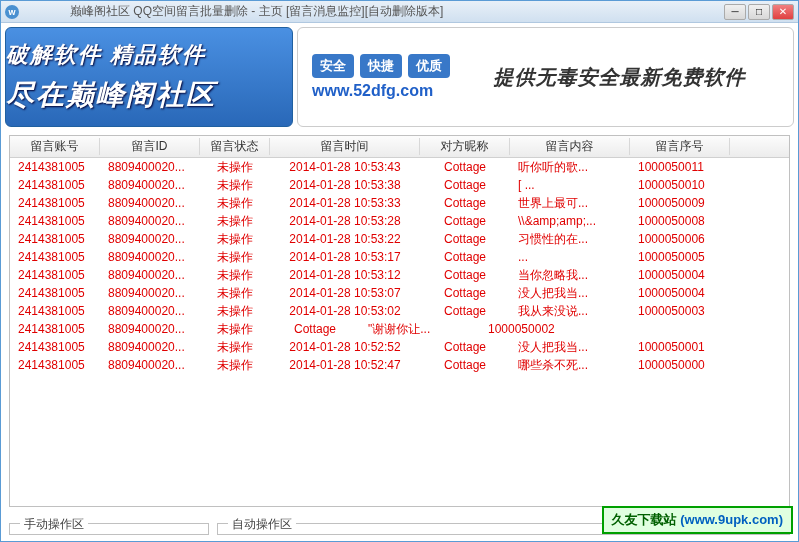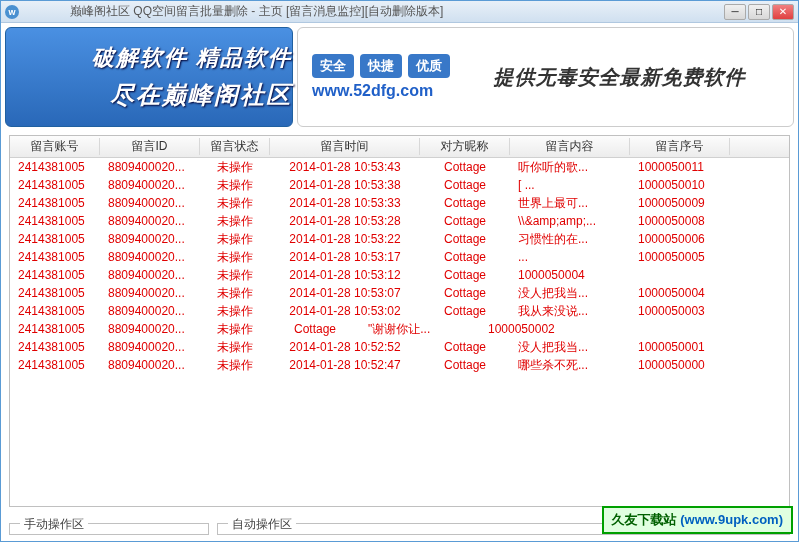--- a/index.html
+++ b/index.html
@@ -8,23 +8,23 @@
     .window { width: 799px; height: 542px; border: 1px solid #5a9bd5; background: #fff; display: flex; flex-direction: column; }
     
     .titlebar { height: 22px; background: linear-gradient(#e8f0f8, #d0e0f0); display: flex; align-items: center; padding: 0 4px; border-bottom: 1px solid #b0c8e0; }
     .titlebar-icon { width: 14px; height: 14px; border-radius: 50%; background: #4a90d0; margin-right: 6px; display: flex; align-items: center; justify-content: center; color: #fff; font-size: 9px; font-weight: bold; }
     .titlebar-text { flex: 1; color: #555; font-size: 12px; margin-left: 45px; }
     .titlebar-buttons { display: flex; gap: 2px; }
     .titlebar-btn { width: 22px; height: 16px; background: linear-gradient(#f0f0f0,#d8d8d8); border: 1px solid #aaa; border-radius: 2px; display: flex; align-items: center; justify-content: center; font-size: 10px; cursor: pointer; }
     .titlebar-btn.close { background: linear-gradient(#f08080,#e04040); color: #fff; }
     
     .banner-row { display: flex; height: 108px; padding: 4px; gap: 4px; }
-    .banner-left { width: 288px; background: linear-gradient(#4a90e2,#2968b8); border: 1px solid #2060a0; border-radius: 6px; display: flex; flex-direction: column; align-items: flex-end; justify-content: center; color: #fff; }
+    .banner-left { width: 288px; background: linear-gradient(#4a90e2,#2968b8); border: 1px solid #2060a0; border-radius: 6px; display: flex; flex-direction: column; align-items: flex-start; justify-content: center; color: #fff; }
     .banner-left-line1 { font-size: 22px; font-weight: bold; font-style: italic; letter-spacing: 2px; text-shadow: 1px 1px 2px #003; }
-    .banner-left-line2 { font-size: 24px; font-weight: bold; font-style: italic; letter-spacing: 2px; text-shadow: 1px 1px 2px #003; margin-top: 6px; }
+    .banner-left-line2 { font-size: 28px; font-weight: bold; font-style: italic; letter-spacing: 2px; text-shadow: 1px 1px 2px #003; margin-top: 6px; }
     .banner-right { flex: 1; border: 1px solid #ccc; border-radius: 6px; background: #fff; display: flex; align-items: center; padding: 0 14px; gap: 10px; }
     .pill-group { display: flex; gap: 6px; }
     .pill { background: #3878c8; color: #fff; padding: 3px 8px; border-radius: 4px; font-size: 13px; font-weight: bold; }
     .banner-right-main { flex: 1; text-align: center; }
     .banner-right-text { font-size: 20px; font-weight: bold; font-style: italic; color: #333; letter-spacing: 1px; }
     .banner-url { color: #2060c8; font-size: 16px; font-weight: bold; margin-top: 4px; }
     .banner-url-wrap { display:flex; flex-direction:column; align-items:flex-start; justify-content:center;}
     
     .table-container { flex: 1; margin: 4px 8px; border: 1px solid #c0c0c0; background: #fff; overflow: hidden; display: flex; flex-direction: column; }
     .table-header { display: flex; background: linear-gradient(#fcfcfc,#ececec); border-bottom: 1px solid #d0d0d0; height: 22px; align-items: center; }
@@ -148,20 +148,21 @@
           <div class="td c4">Cottage</div>
           <div class="td c5">       ...</div>
           <div class="td c6">1000050005</div>
         </div>
         <div class="tr">
           <div class="td c0">2414381005</div>
           <div class="td c1">8809400020...</div>
           <div class="td c2">未操作</div>
           <div class="td c3">2014-01-28 10:53:12</div>
           <div class="td c4">Cottage</div>
+          <div class="td c5">当你忽略我...</div>
           <div class="td c6">1000050004</div>
         </div>
         <div class="tr">
           <div class="td c0">2414381005</div>
           <div class="td c1">8809400020...</div>
           <div class="td c2">未操作</div>
           <div class="td c3">2014-01-28 10:53:07</div>
           <div class="td c4">Cottage</div>
           <div class="td c5">没人把我当...</div>
           <div class="td c6">1000050004</div>

